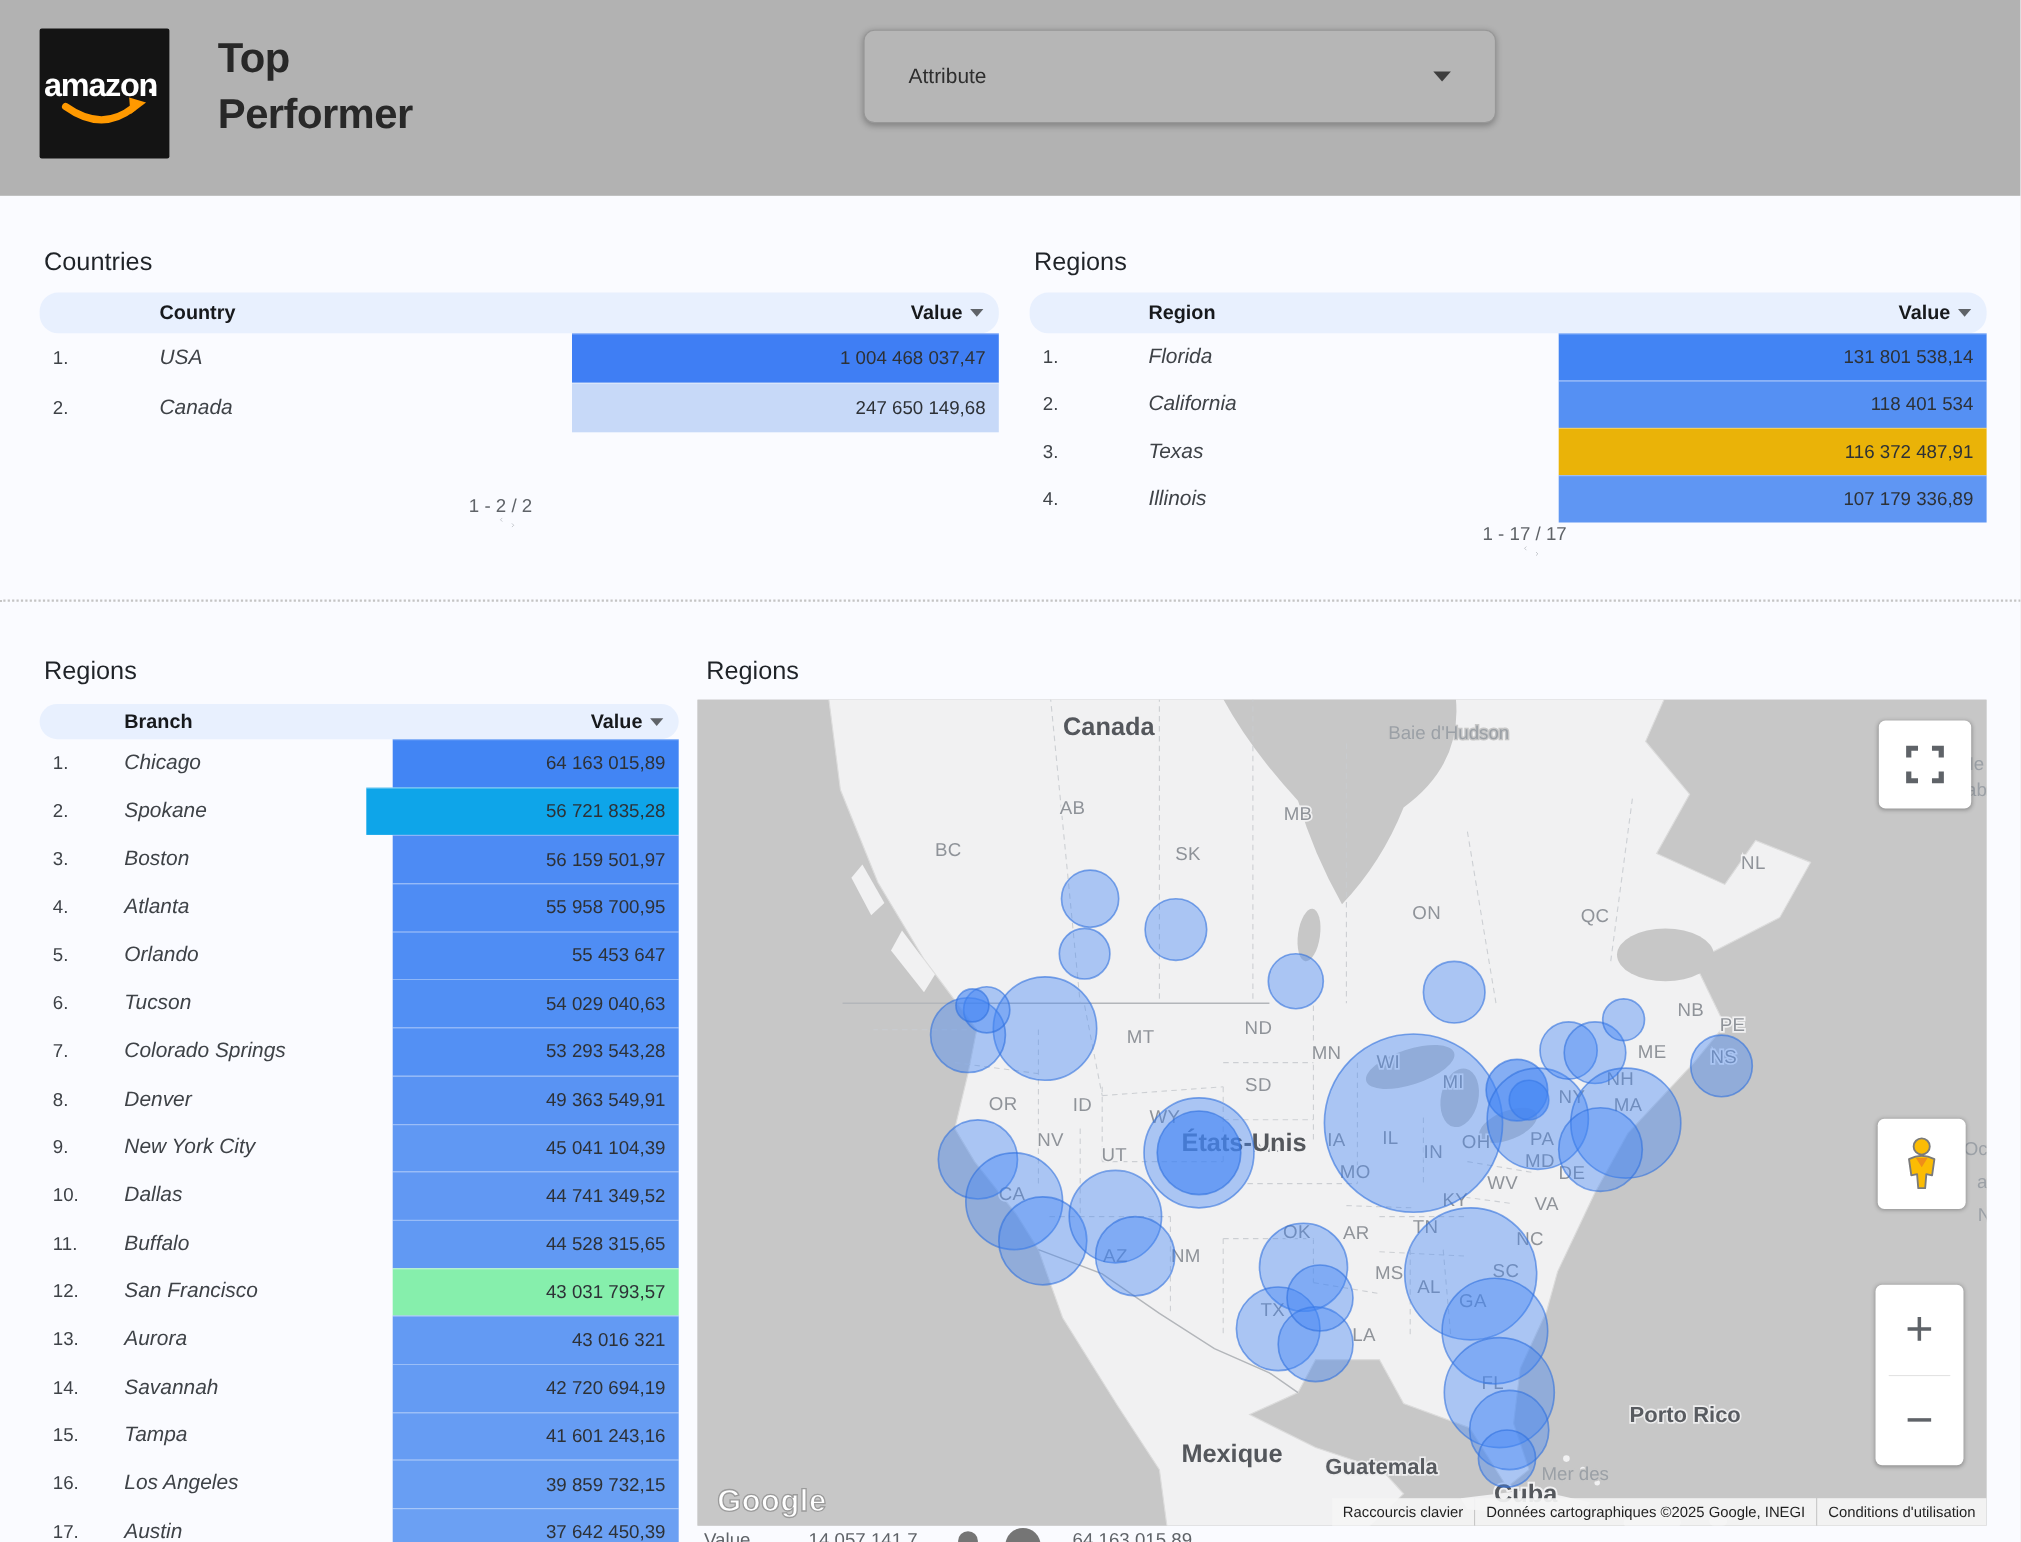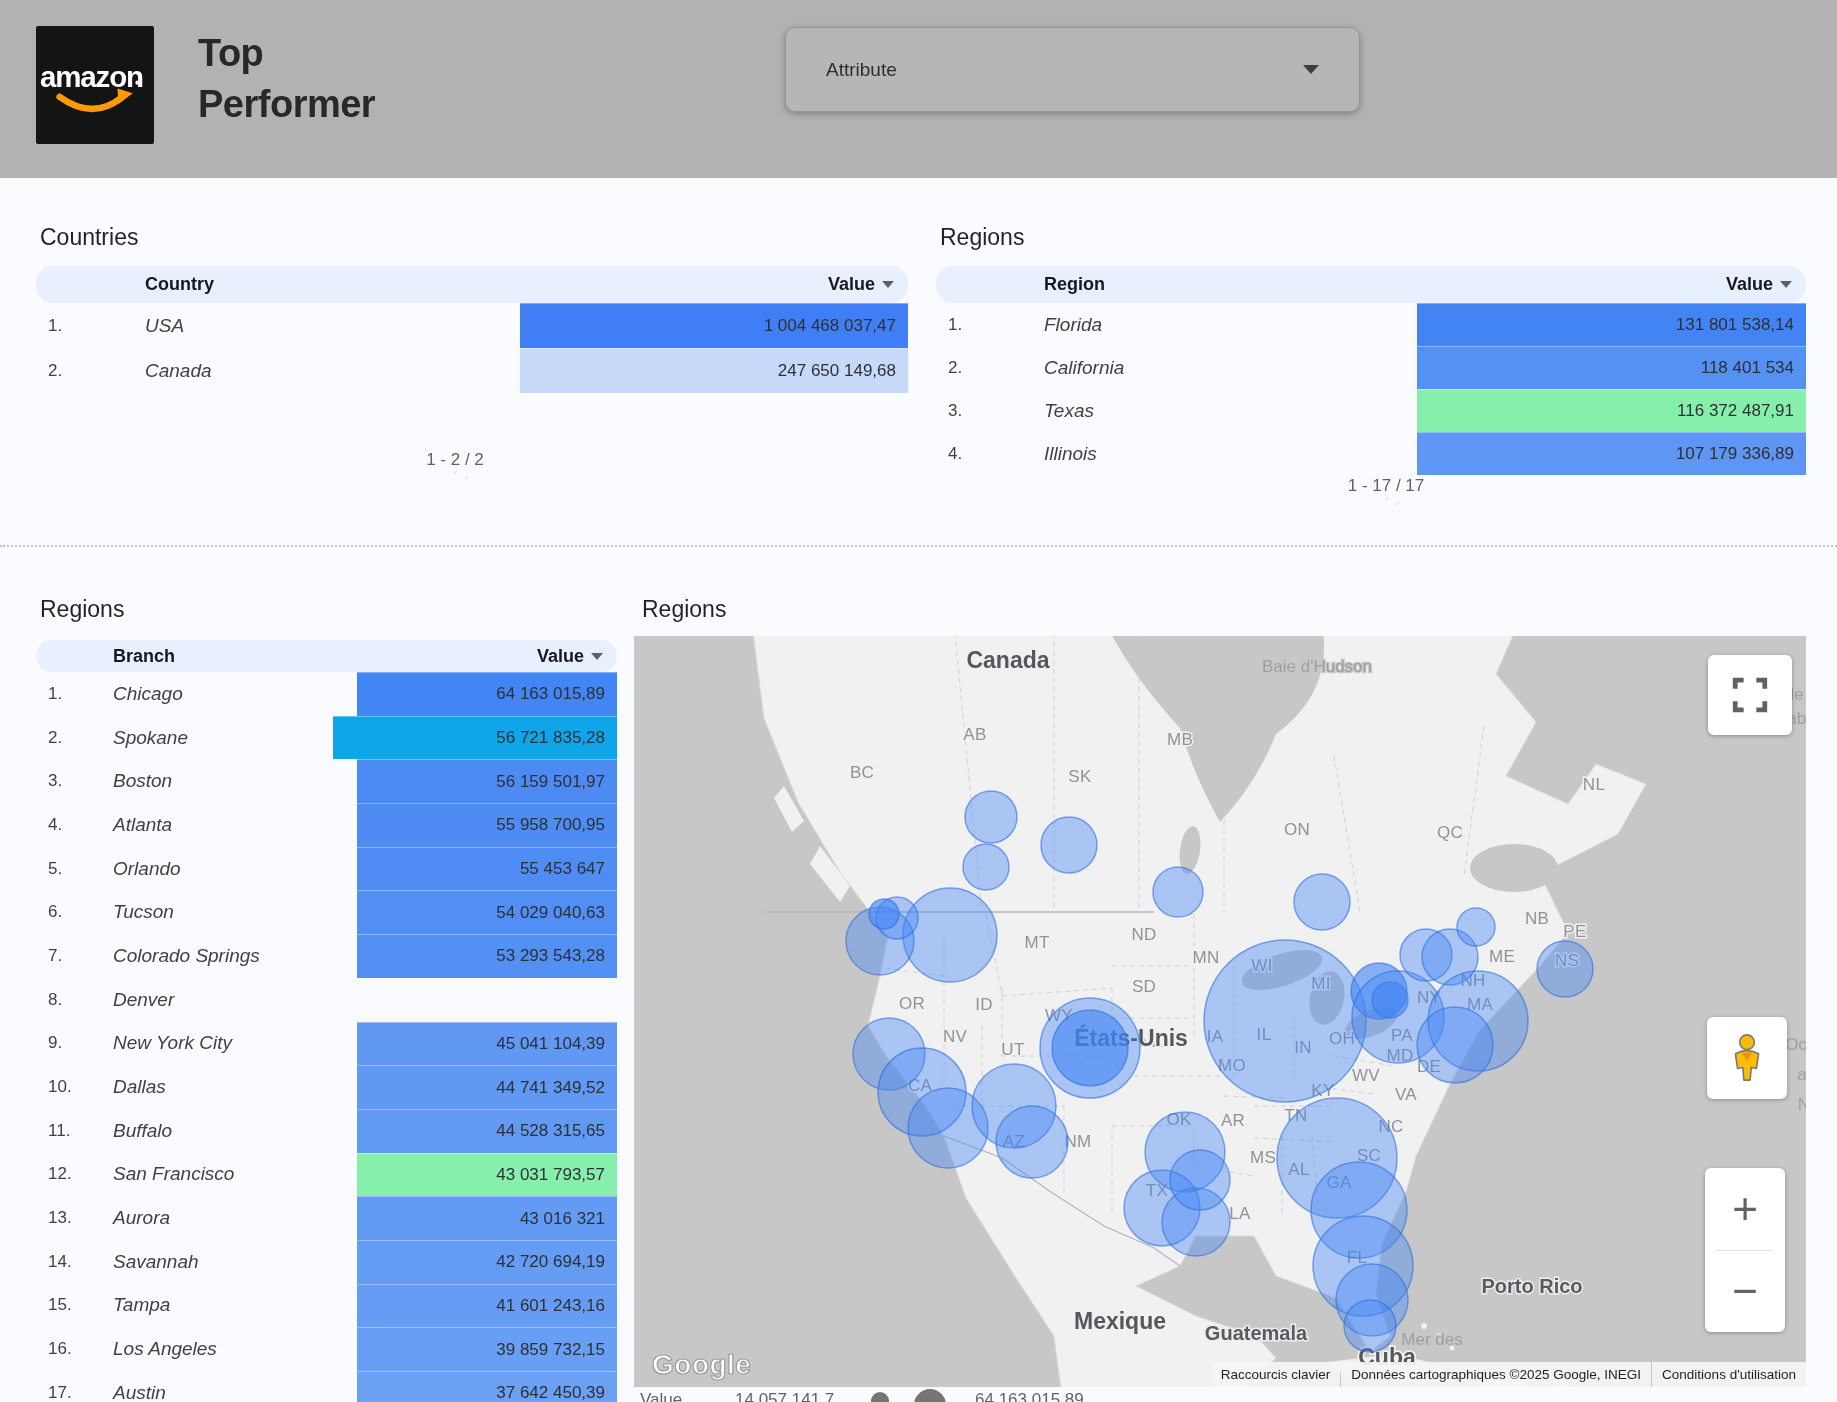--- a/index.html
+++ b/index.html
@@ -139,21 +139,21 @@
         <span class="cell-heat" style="width:389px;background:#4284f4">131 801 538,14</span>
       </div>
       <div class="trow" style="height: 43px;">
         <span class="cell-idx" style="width:108px">2.</span>
         <span class="cell-name">California</span>
         <span class="cell-heat" style="width:389px;background:#5590f3">118 401 534</span>
       </div>
       <div class="trow" style="height: 43px;">
         <span class="cell-idx" style="width:108px">3.</span>
         <span class="cell-name">Texas</span>
-        <span class="cell-heat" style="width:389px;background:#86efac">116 372 487,91</span>
+        <span class="cell-heat" style="width:389px;background:#eab308">116 372 487,91</span>
       </div>
       <div class="trow" style="height: 43px;">
         <span class="cell-idx" style="width:108px">4.</span>
         <span class="cell-name">Illinois</span>
         <span class="cell-heat" style="width:389px;background:#5f96f3">107 179 336,89</span>
       </div>
     </div>
   <div class="pager" id="pg-regions" style="left:968px;top:476px;width:870px;height:30px;">
       <span class="pg-txt">1 - 17 / 17</span>
       <svg class="chev" viewBox="0 0 24 24">
@@ -202,20 +202,21 @@
         <span class="cell-heat" style="width:260px;background:#518ff4">54 029 040,63</span>
       </div>
       <div class="trow" style="height: 43.7px;">
         <span class="cell-idx" style="width:77px">7.</span>
         <span class="cell-name">Colorado Springs</span>
         <span class="cell-heat" style="width:260px;background:#5390f4">53 293 543,28</span>
       </div>
       <div class="trow" style="height: 43.7px;">
         <span class="cell-idx" style="width:77px">8.</span>
         <span class="cell-name">Denver</span>
+        <span class="cell-heat" style="width:260px;background:#5993f3">49 363 549,91</span>
       </div>
       <div class="trow" style="height: 43.7px;">
         <span class="cell-idx" style="width:77px">9.</span>
         <span class="cell-name">New York City</span>
         <span class="cell-heat" style="width:260px;background:#6098f3">45 041 104,39</span>
       </div>
       <div class="trow" style="height: 43.7px;">
         <span class="cell-idx" style="width:77px">10.</span>
         <span class="cell-name">Dallas</span>
         <span class="cell-heat" style="width:260px;background:#6198f3">44 741 349,52</span>

